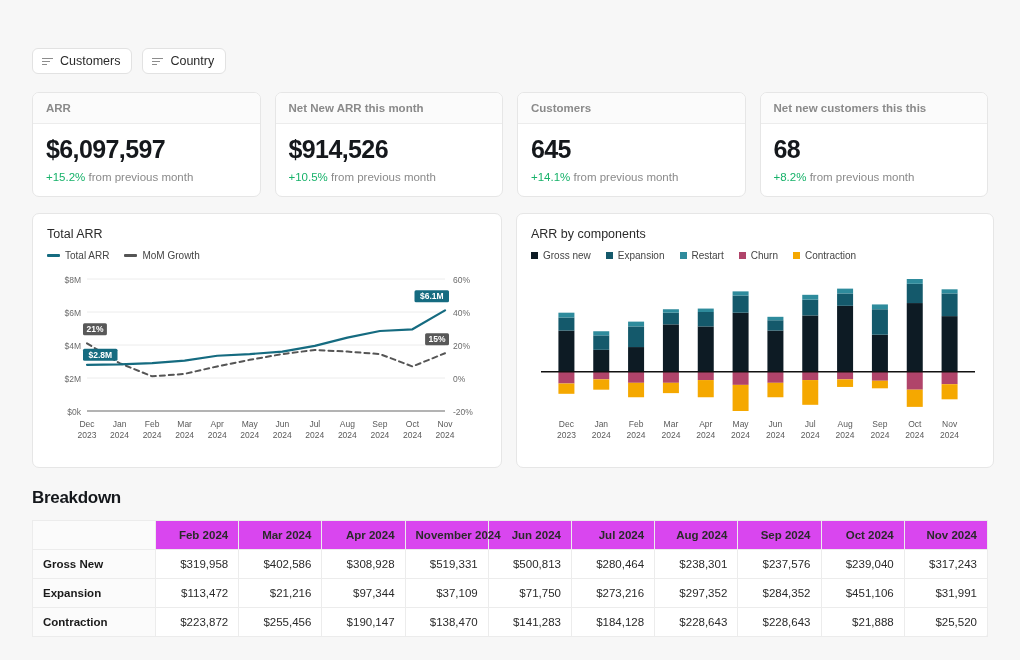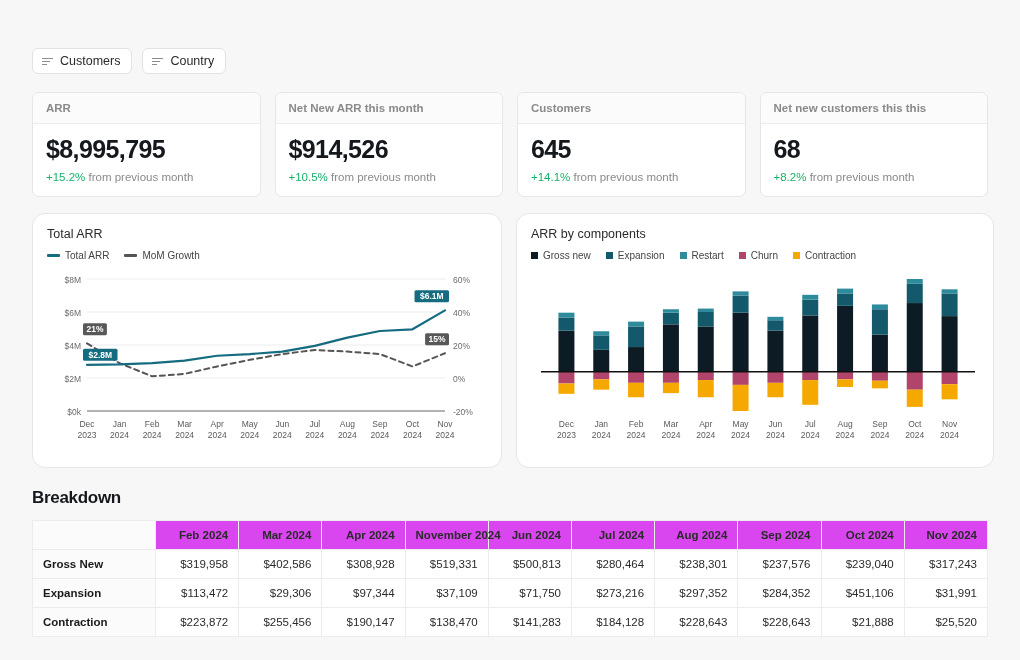--- a/index.html
+++ b/index.html
@@ -28,21 +28,21 @@
 
   .kpi-row { display: flex; gap: 14px; margin-top: 18px; }
   .kpi-card { flex: 1; background: #fff; border: 1px solid #e6e6e6; border-radius: 7px; overflow: hidden; }
   .kpi-head { padding: 9px 13px; font-size: 11.5px; color: #8a8a8a; border-bottom: 1px solid #ececec; background: #fbfbfb; font-weight: bold; }
   .kpi-body { padding: 11px 13px 13px 13px; }
   .kpi-value { font-size: 25px; font-weight: bold; letter-spacing: -0.6px; color: #15181c; }
   .kpi-sub { margin-top: 7px; font-size: 11.5px; color: #8a8a8a; }
   .kpi-delta { color: #17b26a; }
 
   .chart-row { display: flex; gap: 14px; margin-top: 16px; }
-  .chart-card { background: #fff; border: 1px solid #e6e6e6; border-radius: 13px; padding: 13px 14px 10px 14px; height: 255px; }
+  .chart-card { background: #fff; border: 1px solid #e6e6e6; border-radius: 7px; padding: 13px 14px 10px 14px; height: 255px; }
   .chart-card.left { width: 470px; }
   .chart-card.right { flex: 1; }
   .chart-title { font-size: 12.5px; color: #2a2a2a; font-weight: 500; }
   .legend { display: flex; gap: 15px; margin-top: 9px; align-items: center; }
   .legend-item { display: flex; align-items: center; gap: 5px; font-size: 10px; color: #444; }
   .lg-line { width: 13px; height: 2.5px; display: block; border-radius: 1px; }
   .lg-sq { width: 7px; height: 7px; display: block; }
 
   .plot { position: relative; margin-top: 10px; height: 185px; }
   .plot svg { display: block; }
@@ -80,21 +80,21 @@
           <i></i>
         </span>
       <span>Country</span>
     </div>
   </div>
 
   <div class="kpi-row">
     <div class="kpi-card">
       <div class="kpi-head">ARR</div>
       <div class="kpi-body">
-        <div class="kpi-value">$8,995,795</div>
+        <div class="kpi-value">$6,097,597</div>
         <div class="kpi-sub"><span class="kpi-delta">+15.2%</span> <span>from previous month</span></div>
       </div>
     </div>
     <div class="kpi-card">
       <div class="kpi-head">Net New ARR this month</div>
       <div class="kpi-body">
         <div class="kpi-value">$914,526</div>
         <div class="kpi-sub"><span class="kpi-delta">+10.5%</span> <span>from previous month</span></div>
       </div>
     </div>
@@ -328,21 +328,21 @@
           <td>$500,813</td>
           <td>$280,464</td>
           <td>$238,301</td>
           <td>$237,576</td>
           <td>$239,040</td>
           <td>$317,243</td>
         </tr>
         <tr>
           <td>Expansion</td>
           <td>$113,472</td>
-          <td>$29,306</td>
+          <td>$21,216</td>
           <td>$97,344</td>
           <td>$37,109</td>
           <td>$71,750</td>
           <td>$273,216</td>
           <td>$297,352</td>
           <td>$284,352</td>
           <td>$451,106</td>
           <td>$31,991</td>
         </tr>
         <tr>

